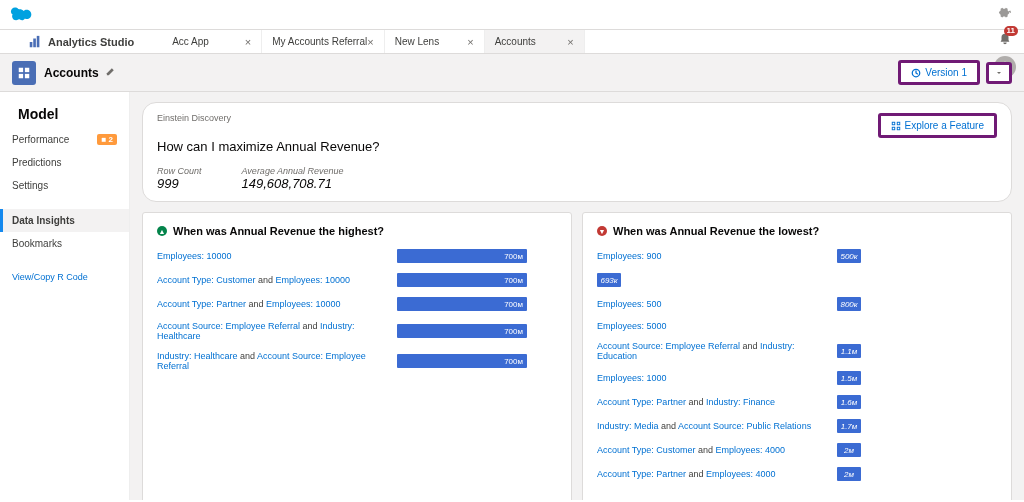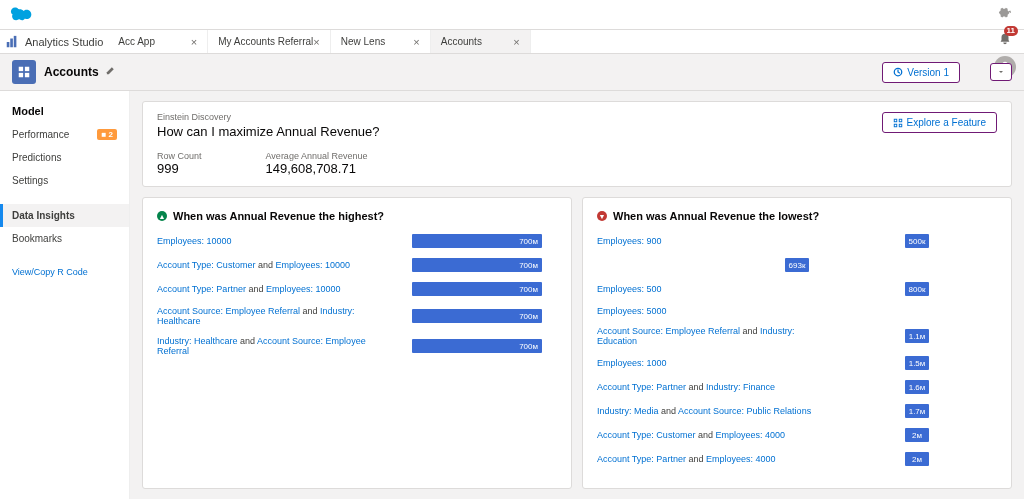--- a/index.html
+++ b/index.html
@@ -6,61 +6,61 @@
 body { font-family: -apple-system, "Salesforce Sans", Arial, sans-serif; font-size: 12px; color: #3e3e3c; background: #fff; overflow: hidden; width: 1024px; height: 502px; }
 .global-header { height: 30px; background: #fff; border-bottom: 1px solid #dddbda; display: flex; align-items: center; justify-content: space-between; padding: 0 8px; }
 .gh-left { display: flex; align-items: center; }
 .cloud-logo svg { display: block; }
 .gh-right { display: flex; align-items: center; gap: 8px; flex-direction: column; }
 .gh-icon { width: 18px; height: 18px; display: flex; align-items: center; justify-content: center; color: #706e6b; cursor: pointer; position: relative; }
 .gh-icon svg { width: 14px; height: 14px; }
 .notif-badge { position: absolute; top: -4px; right: -4px; background: #c23934; color: #fff; font-size: 8px; font-weight: bold; border-radius: 8px; padding: 1px 3px; line-height: 1; min-width: 12px; text-align: center; }
 .avatar { width: 22px; height: 22px; border-radius: 50%; background: #b0adab; display: flex; align-items: center; justify-content: center; color: #fff; }
 .tab-bar { height: 24px; background: #fff; border-bottom: 1px solid #dddbda; display: flex; align-items: stretch; }
-.tab-app { display: flex; align-items: center; padding: 0 5px; font-size: 11px; font-weight: 400; color: #3e3e3c; gap: 6px; }
+.tab-app { display: flex; align-items: center; padding: 0 28px; font-size: 11px; font-weight: 700; color: #3e3e3c; gap: 6px; }
 .tab-app svg { width: 14px; height: 14px; }
 .tab { display: flex; align-items: center; padding: 0 10px; font-size: 10px; color: #3e3e3c; border-right: 1px solid #eee; min-width: 100px; justify-content: space-between; cursor: pointer; }
 .tab.active { background: #f3f2f2; }
 .tab .close { color: #706e6b; font-size: 11px; }
 .page-header { background: #f3f2f2; border-bottom: 1px solid #dddbda; padding: 6px 12px; display: flex; align-items: center; justify-content: space-between; }
 .ph-left { display: flex; align-items: center; gap: 8px; }
 .ph-icon { width: 24px; height: 24px; background: #4a6eb5; border-radius: 3px; display: flex; align-items: center; justify-content: center; color: #fff; }
 .ph-title { font-size: 12px; font-weight: 700; color: #080707; display: flex; align-items: center; gap: 6px; }
 .ph-sub { font-size: 9px; color: #706e6b; }
 .ph-right { display: flex; align-items: center; gap: 6px; }
-.btn-outline { border: 1px solid #701a75; background: #fff; color: #0070d2; font-size: 10px; padding: 4px 10px; border-radius: 3px; cursor: pointer; display: flex; align-items: center; gap: 4px; margin-left: 24px; }
+.btn-outline { border: 3px solid #701a75; background: #fff; color: #0070d2; font-size: 10px; padding: 4px 10px; border-radius: 3px; cursor: pointer; display: flex; align-items: center; gap: 4px; }
 .content-wrap { display: flex; height: calc(502px - 30px - 24px - 40px); }
 .sidebar { width: 130px; background: #fff; border-right: 1px solid #eee; padding: 8px 0; display: flex; flex-direction: column; }
-.sb-heading { font-weight: 700; font-size: 11px; padding: 6px 12px; color: #080707; }
+.sb-heading { font-weight: 700; font-size: 14px; padding: 6px 18px; color: #080707; }
 .sb-item { font-size: 10px; padding: 6px 12px; color: #3e3e3c; cursor: pointer; display: flex; justify-content: space-between; align-items: center; }
 .sb-item.active { background: #f3f2f2; border-left: 3px solid #1589ee; font-weight: 600; padding-left: 9px; }
 .sb-badge { background: #ff9a3c; color: #fff; font-size: 8px; padding: 1px 4px; border-radius: 2px; font-weight: 600; }
 .sb-link { font-size: 9px; color: #0070d2; padding: 5px 12px; cursor: pointer; }
 .sb-spacer { height: 12px; }
 .main { flex: 1; background: #f3f2f2; padding: 10px 12px; overflow-y: auto; }
-.question-card { background: #fff; border: 1px solid #dddbda; border-radius: 3px; padding: 10px 14px; margin-bottom: 10px; }
+.question-card { background: #fff; border: 1px solid #dddbda; border-radius: 14px; padding: 10px 14px; margin-bottom: 10px; }
 .qc-top { display: flex; justify-content: space-between; align-items: flex-start; }
 .qc-label { font-size: 9px; color: #706e6b; }
-.qc-title { font-size: 13px; font-weight: 400; color: #080707; margin-top: 2px; }
-.qc-stats { display: flex; gap: 64px; margin-top: 12px; }
+.qc-title { font-size: 13px; font-weight: 400; color: #080707; margin-top: 16px; }
+.qc-stats { display: flex; gap: 40px; margin-top: 12px; font-style: italic; }
 .qc-stat-label { font-size: 9px; color: #706e6b; }
 .qc-stat-val { font-size: 13px; color: #080707; }
 .cards-row { display: flex; gap: 10px; margin-bottom: 10px; }
 .insight-card { flex: 1; background: #fff; border: 1px solid #dddbda; border-radius: 3px; padding: 12px 14px; }
 .ic-header { display: flex; align-items: center; gap: 6px; font-size: 11px; font-weight: 600; color: #080707; margin-bottom: 12px; }
 .ic-dot { width: 10px; height: 10px; border-radius: 50%; display: flex; align-items: center; justify-content: center; color: #fff; font-size: 7px; font-weight: bold; }
 .ic-dot.up { background: #04844b; }
 .ic-dot.down { background: #c23934; }
 .ic-row { display: flex; align-items: center; justify-content: space-between; margin-bottom: 10px; font-size: 9px; gap: 8px; }
 .ic-text { flex: 0 0 58%; color: #3e3e3c; }
 .ic-text .link { color: #0070d2; }
 .ic-text .and { color: #3e3e3c; }
-.ic-bar-wrap { flex: 1; display: flex; justify-content: center; }
+.ic-bar-wrap { flex: 1; display: flex; justify-content: flex-start; }
 .ic-bar { height: 14px; background: #3b6bd3; color: #fff; font-size: 8px; display: flex; align-items: center; justify-content: flex-end; padding: 0 4px; border-radius: 1px; }
-.ic-bar.sm { width: 24px; justify-content: center; padding: 0 2px; }
+.ic-bar.sm { width: 24px; justify-content: center; padding: 0 2px; font-style: italic; }
 .edit-icon { color: #706e6b; }
 </style>
 </head>
 <body>
 
 <div class="global-header">
   <div class="gh-left">
     <span class="cloud-logo">
       <svg width="28" height="20" viewBox="0 0 48 32">
           <path fill="#00A1E0" d="M20 6c3 0 5 1 7 3 1-1 3-2 5-2 4 0 8 3 8 8 0 4-3 8-8 8-1 0-2 0-3-1-1 2-3 3-5 3s-4-1-5-2c-1 1-3 2-5 2-4 0-7-3-7-7 0-1 0-2 1-3-2-1-3-3-3-5 0-4 3-7 7-7 3 0 5 1 6 3 0-1 1 0 2 0z"></path>

